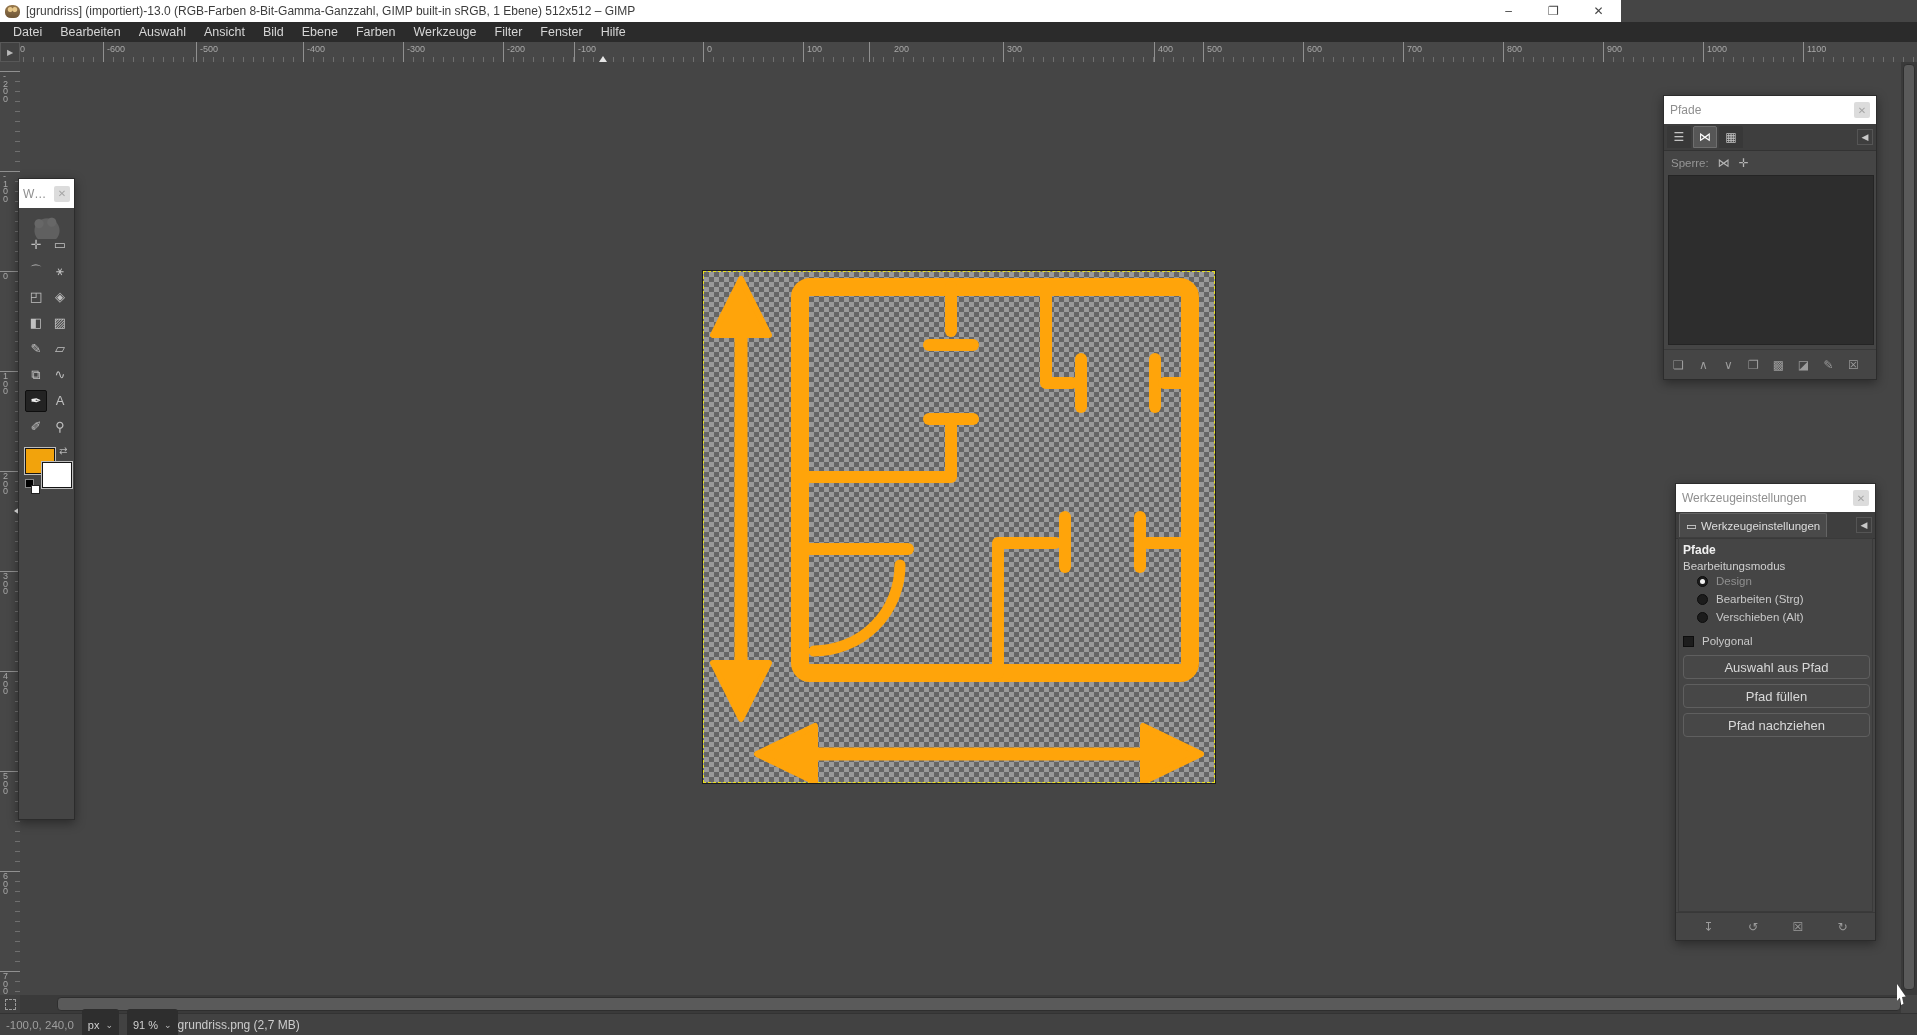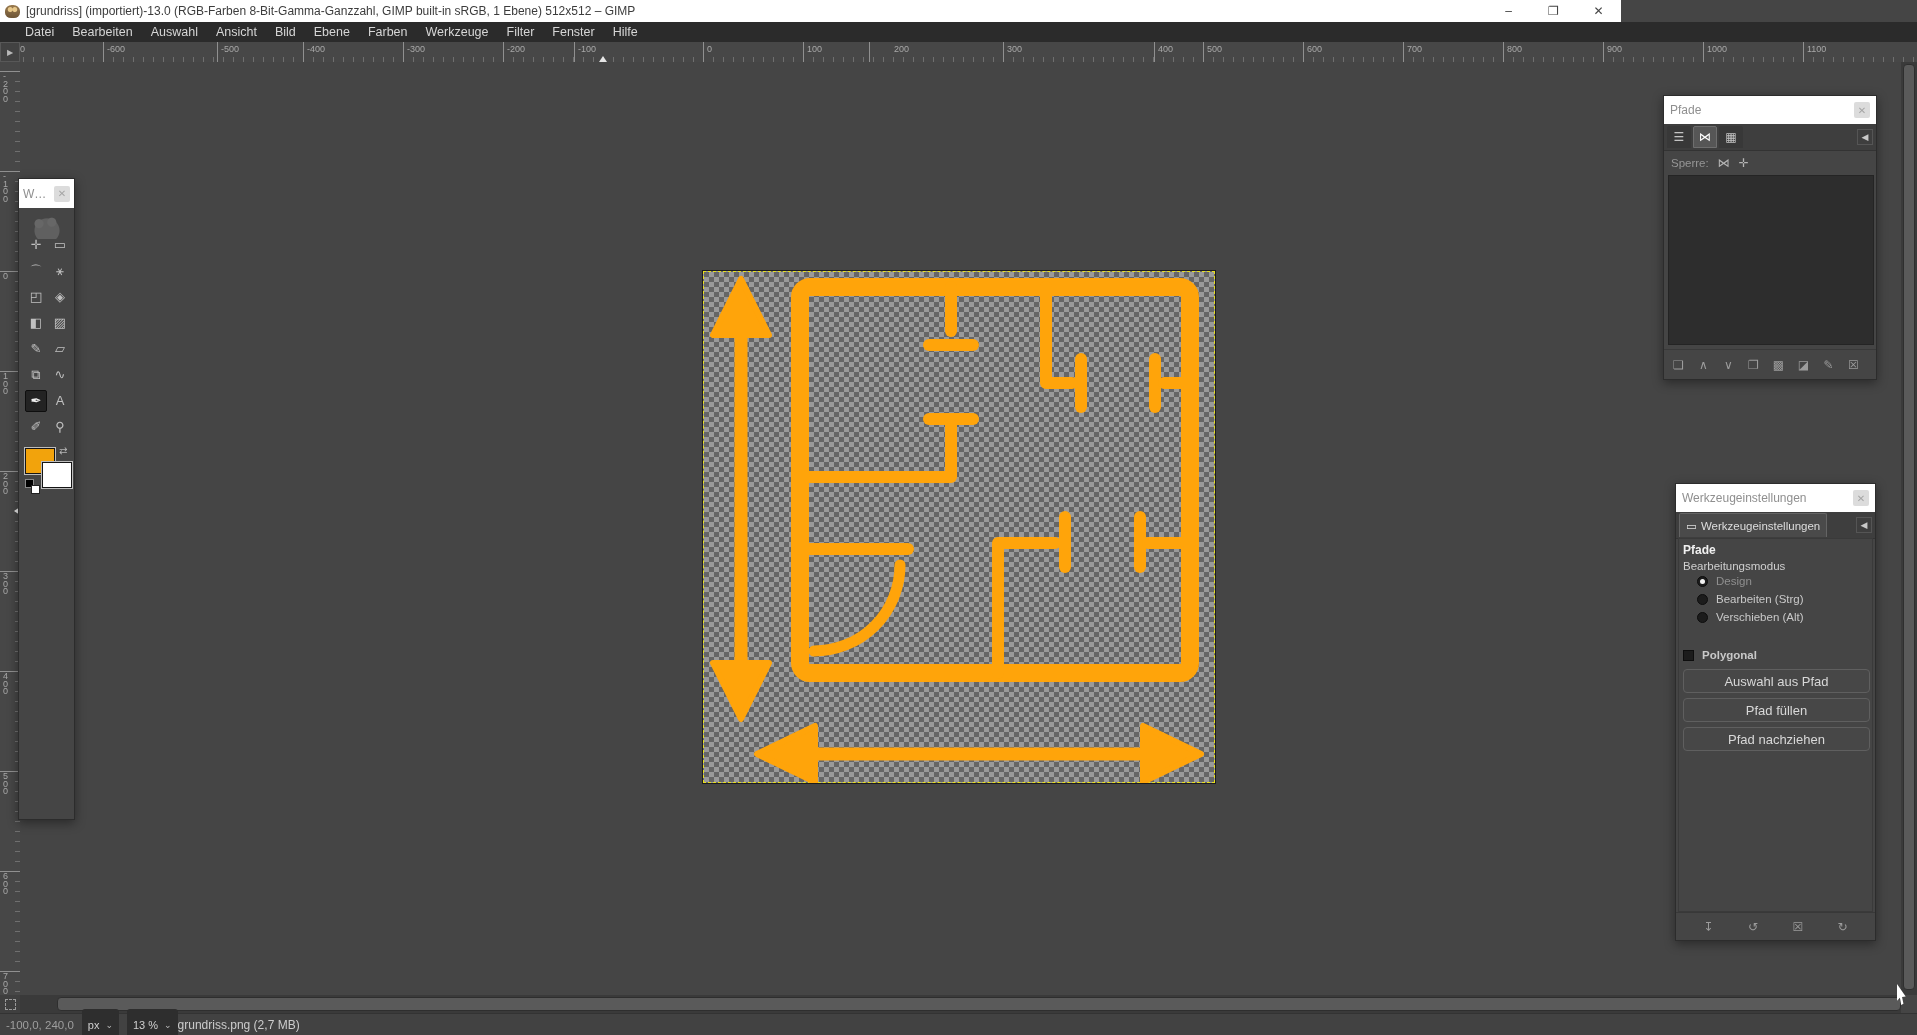--- a/index.html
+++ b/index.html
@@ -14,21 +14,21 @@
   #app-icon { width:15px; height:13px; margin:0 6px 0 5px; border-radius:45% 45% 40% 40%;
     background:radial-gradient(circle at 35% 35%, #e8c88a 0 2px, transparent 3px),
                radial-gradient(circle at 65% 35%, #e8c88a 0 2px, transparent 3px),
                linear-gradient(#9a7b4f,#6e5536); }
   #win-controls { margin-left:auto; display:flex; height:100%; }
   .winbtn { width:45px; height:100%; display:flex; align-items:center; justify-content:center;
     color:#444; font-size:12px; }
 
   
   #menubar { left:0; top:22px; width:1917px; height:20px; background:#2b2b2b;
-    display:flex; align-items:center; padding-left:16px; }
+    display:flex; align-items:center; padding-left:4px; }
   .menuitem { color:#d6d6d6; font-size:12.5px; padding:2px 9px; }
 
   
   #corner-btn { left:0; top:42px; width:20px; height:20px; background:#424242;
     border:1px solid #585858; color:#b8b8b8; font-size:8px; display:flex;
     align-items:center; justify-content:center; }
   #hruler { left:20px; top:42px; width:1897px; height:20px; background:#474747; overflow:hidden;
     background-image:repeating-linear-gradient(to right,#6f6f6f 0 1px,transparent 1px 10px);
     background-size:100% 5px; background-position:left 3px bottom; background-repeat:no-repeat; }
   #vruler { left:0; top:62px; width:20px; height:933px; background:#474747; overflow:hidden;
@@ -131,21 +131,21 @@
     border:1px solid #3a3a3a; background:#454545; padding:4px 4px 0 4px; }
   #opts-tool-name { font-size:12px; font-weight:bold; color:#f0f0f0; }
   #opts-mode-label { font-size:11.5px; color:#cfcfcf; margin-top:3px; }
   .radio-row { display:flex; align-items:center; gap:8px; height:18px; margin-left:14px; }
   .radio { width:11px; height:11px; border-radius:50%; background:#1c1c1c;
     border:1px solid #0d0d0d; position:relative; flex:none; }
   .radio.on::after { content:''; position:absolute; left:2px; top:2px; width:5px; height:5px;
     border-radius:50%; background:#f2f2f2; }
   .rlabel { font-size:11.5px; color:#c9c9c9; }
   .rlabel.sel { color:#8f8f8f; }
-  #poly-row { display:flex; align-items:center; gap:8px; height:18px; margin-top:20px;font-weight:bold; }
+  #poly-row { display:flex; align-items:center; gap:8px; height:18px; margin-top:6px; }
   #poly-check { width:11px; height:11px; background:#1c1c1c; border:1px solid #0d0d0d; flex:none; }
   #poly-label { font-size:11.5px; color:#c9c9c9; }
   .action-btn { width:187px; height:24px; margin:5px auto 0 auto; background:#474747;
     border:1px solid #5f5f5f; border-radius:4px; color:#d8d8d8; font-size:13px;
     display:flex; align-items:center; justify-content:center; }
   #opts-footer { position:absolute; left:0; bottom:0; width:100%; height:28px;
     border-top:1px solid #383838; display:flex; align-items:center;
     justify-content:space-around; padding:0 10px; }
 
   
@@ -183,21 +183,21 @@
       <span class="menuitem">Hilfe</span>
     </div>
 
   <div id="corner-btn" class="abs">
     <span>▶</span>
   </div>
   <div id="hruler" class="abs">
     <div id="hmarker" style="left: 583px;"></div>
   <div class="hlab" style="left: -17px;">-700</div>
       <div class="hlab" style="left: 83px;">-600</div>
-      <div class="hlab" style="left: 197px;">-500</div>
+      <div class="hlab" style="left: 176px;">-500</div>
       <div class="hlab" style="left: 283px;">-400</div>
       <div class="hlab" style="left: 383px;">-300</div>
       <div class="hlab" style="left: 483px;">-200</div>
       <div class="hlab" style="left: 554px;">-100</div>
       <div class="hlab" style="left: 683px;">0</div>
       <div class="hlab" style="left: 783px;">100</div>
       <div class="hlab" style="left: 849px; padding-left: 24px;">200</div>
       <div class="hlab" style="left: 983px;">300</div>
       <div class="hlab" style="left: 1134px;">400</div>
       <div class="hlab" style="left: 1183px;">500</div>
@@ -282,21 +282,21 @@
     <div class="thumb"></div>
   </div>
 
   <div id="statusbar" class="abs">
     <span id="sb-pos">-100,0, 240,0</span>
     <div class="sb-drop">
       <span>px</span>
       <span class="chev">⌄</span>
     </div>
     <div class="sb-drop">
-      <span>13 %</span>
+      <span>91 %</span>
       <span class="chev">⌄</span>
     </div>
     <span id="sb-file">grundriss.png (2,7 MB)</span>
   </div>
 
   <div id="toolbox" class="fwin">
     <div class="fwin-title">
       <span>W…</span>
       <span class="fwin-close">✕</span>
     </div>

